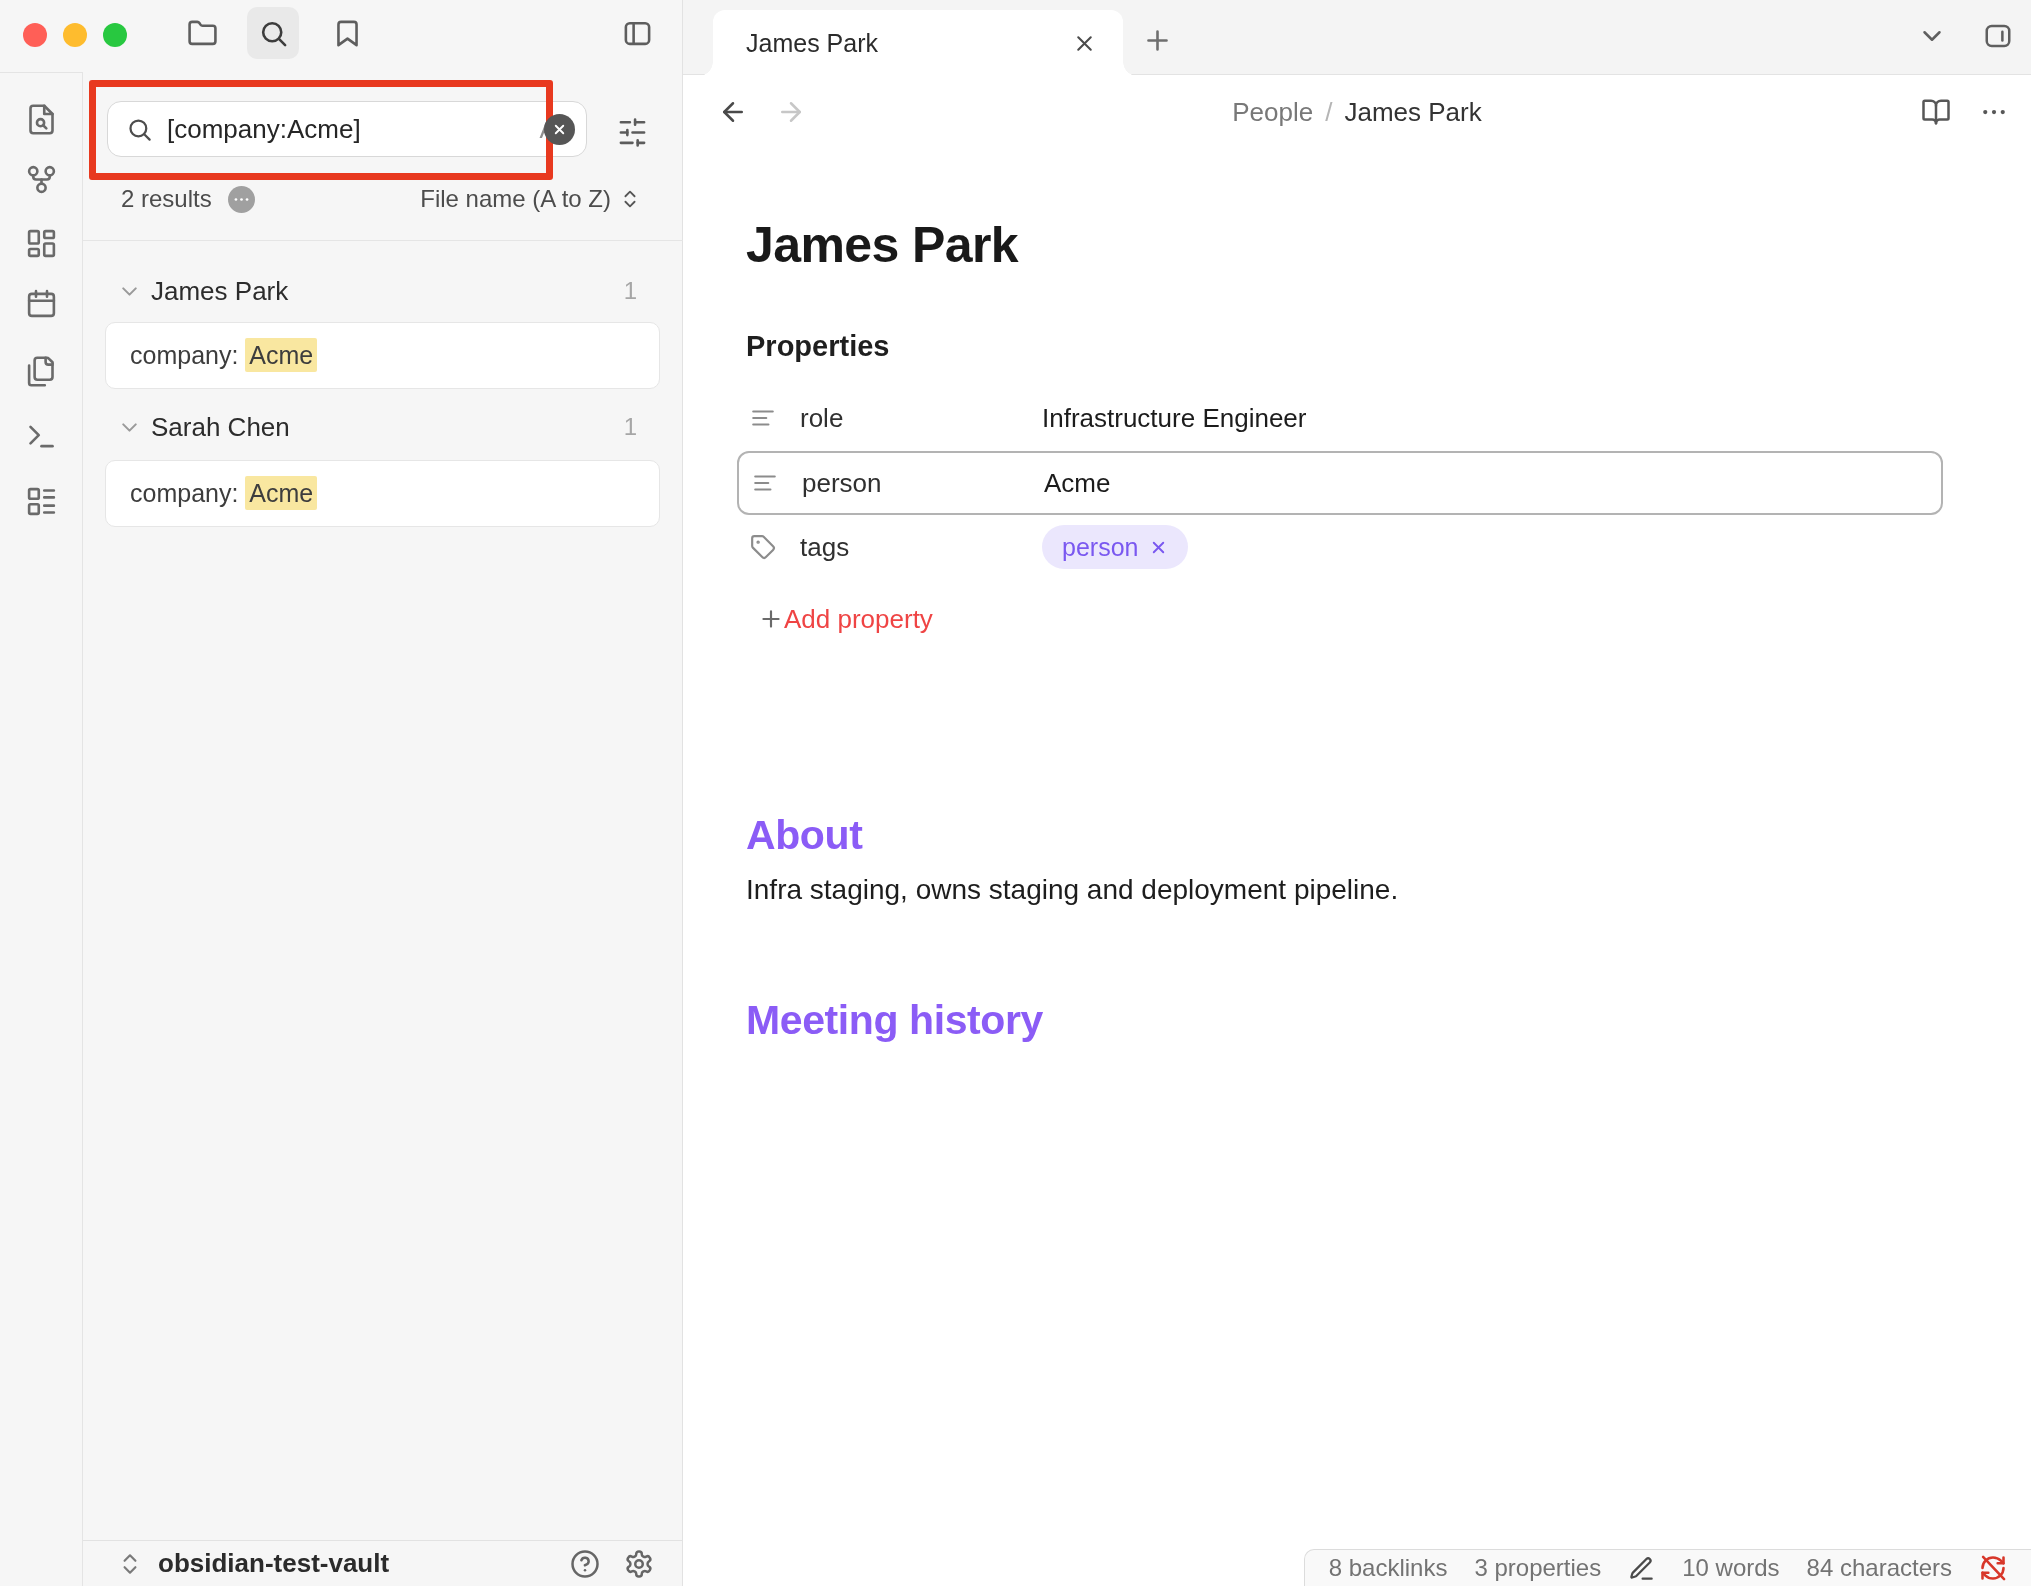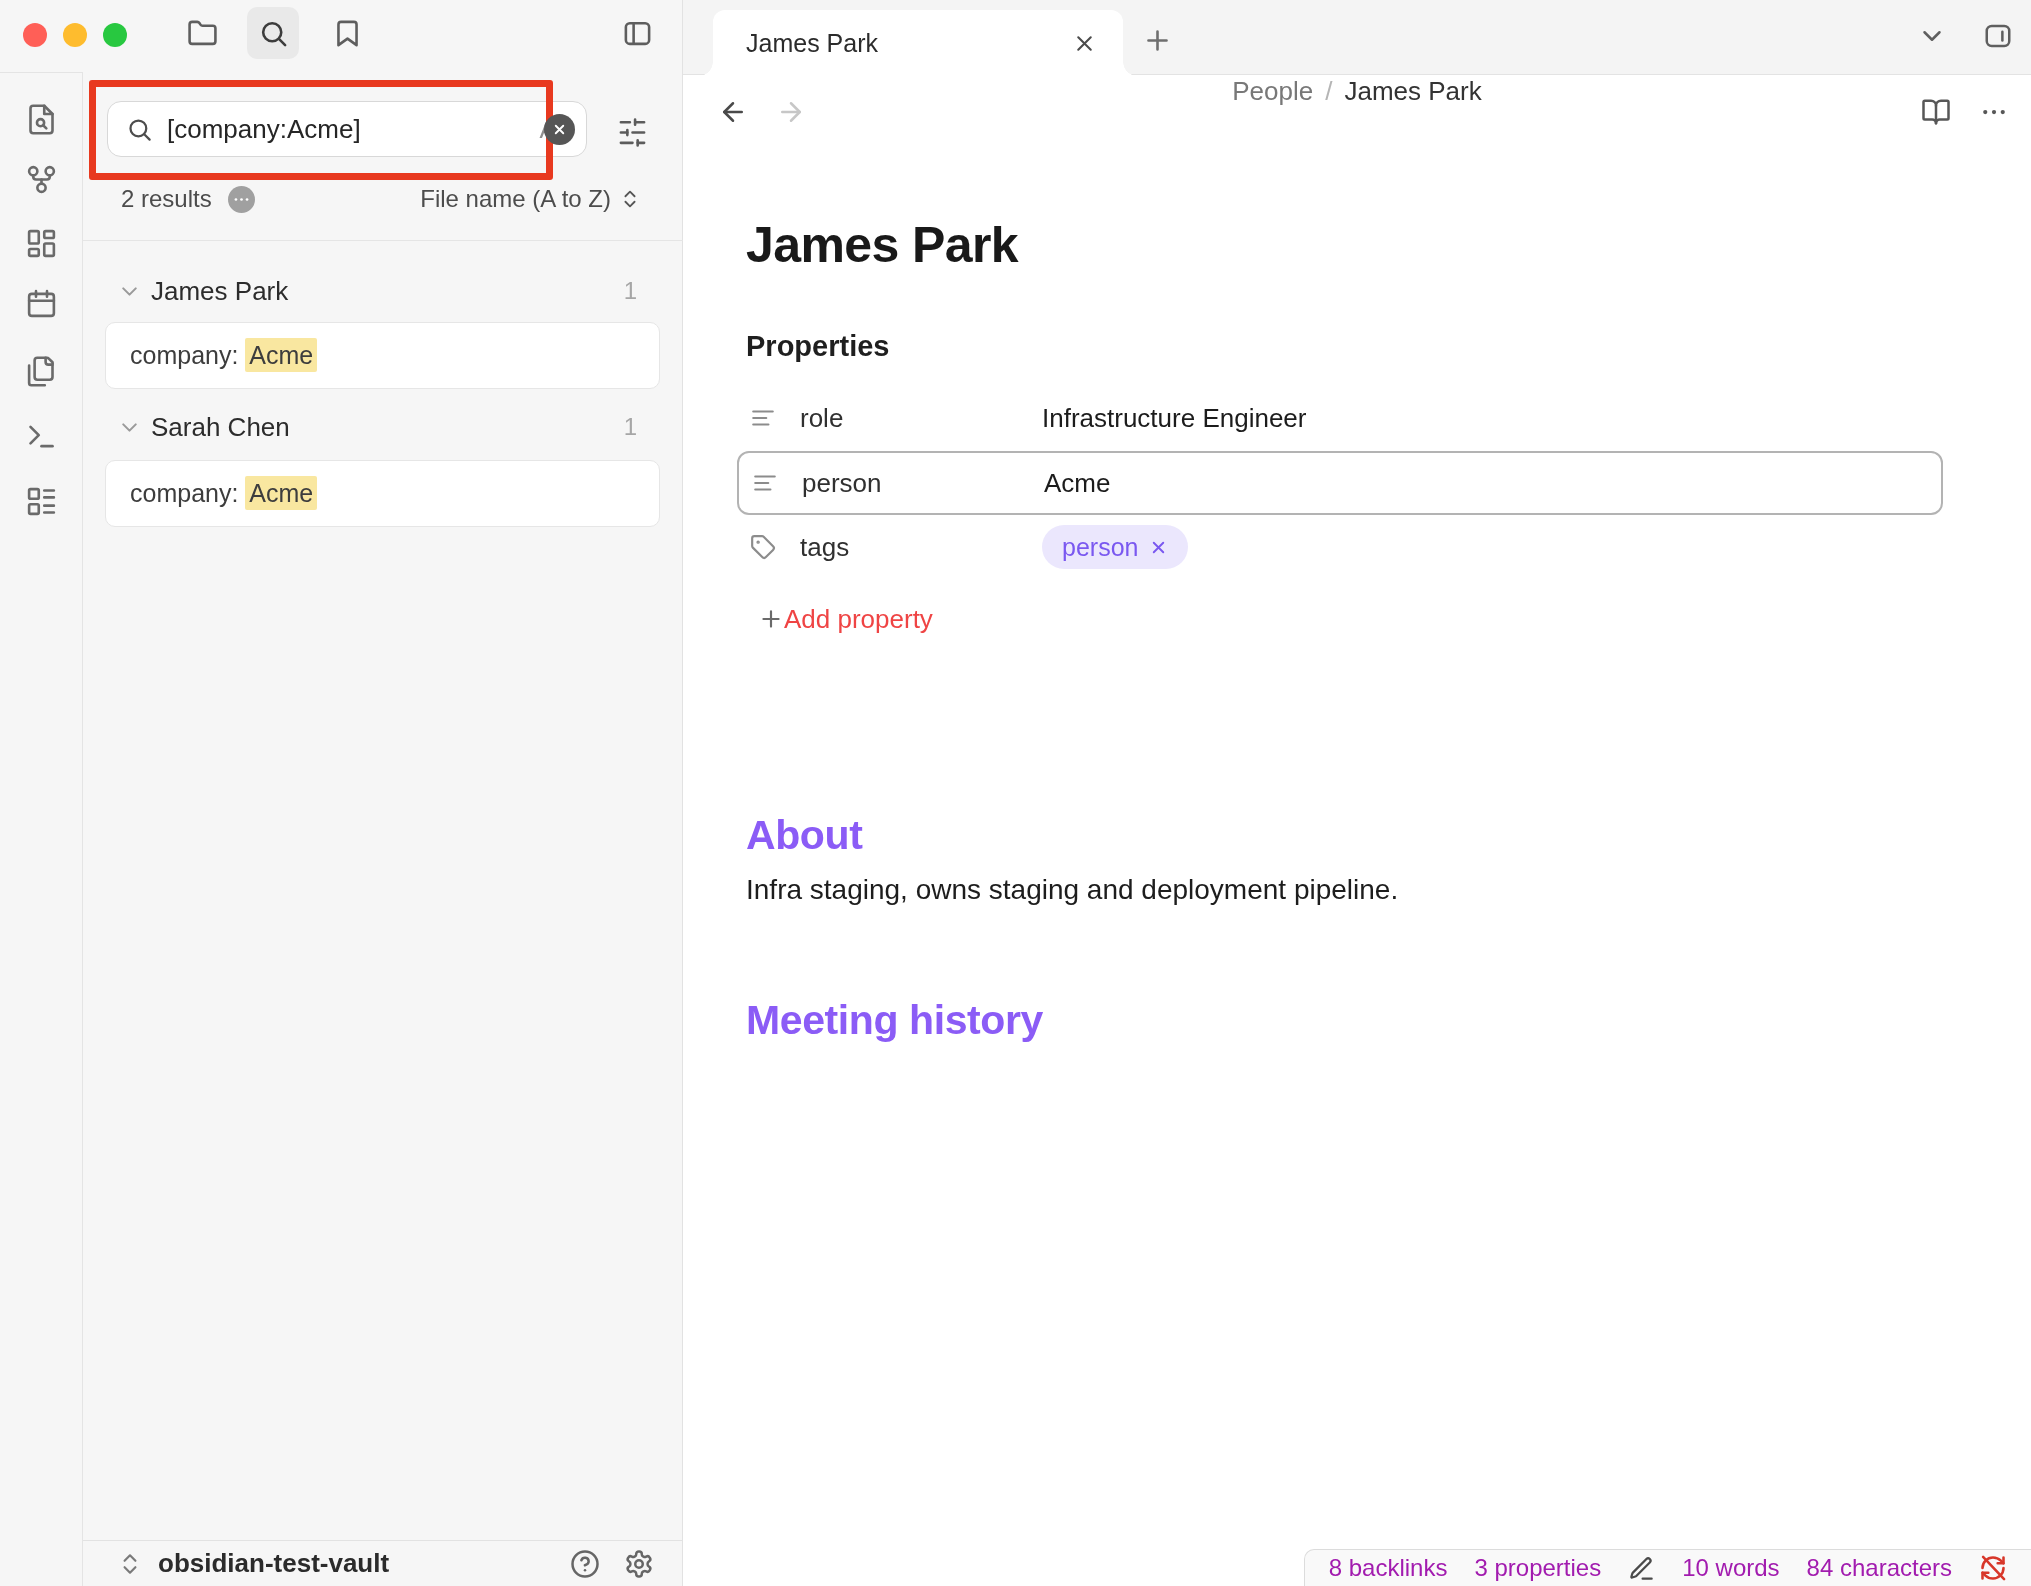--- a/index.html
+++ b/index.html
@@ -77,21 +77,21 @@
   .tabclose{width:34px;height:34px;color:#4b4b4b;}
   .tabclose svg{width:25px;height:25px;}
   .plusbtn{position:absolute;left:455px;top:21px;width:38px;height:38px;color:#6e6e6e;}
   .plusbtn svg{width:31px;height:31px;}
   .stripbtn{position:absolute;top:17px;width:38px;height:38px;color:#5f5f5f;}
   .stripbtn svg{width:30px;height:30px;}
 
   .noteheader{position:absolute;left:0;top:76px;width:1348px;height:72px;}
   .navbtn{position:absolute;top:17px;width:38px;height:38px;}
   .navbtn svg{width:30px;height:30px;}
-  .crumbwrap{position:absolute;left:0;right:0;top:0;height:72px;display:flex;align-items:flex-start;justify-content:center;
+  .crumbwrap{position:absolute;left:0;right:0;top:0;height:72px;display:flex;align-items:center;justify-content:center;
              gap:12px;font-size:26px;}
   .crumb-section{color:#787878;cursor:pointer;}
   .crumb-sep{color:#b5b5b5;}
   .crumb-current{color:#333;}
 
   .h1{position:absolute;left:63px;top:216px;font-size:50px;font-weight:bold;letter-spacing:-0.6px;color:#191919;}
   .h3{position:absolute;left:63px;font-size:29px;font-weight:bold;color:#1f1f1f;}
   .h2{position:absolute;left:63px;font-size:41px;font-weight:bold;letter-spacing:-0.4px;color:#8b5cf6;}
   .para{position:absolute;left:63px;font-size:28px;color:#1d1d1d;}
 
@@ -103,21 +103,21 @@
   .pvalue{font-size:26px;color:#1c1c1c;cursor:text;}
   .pill{display:inline-flex;align-items:center;gap:11px;height:44px;padding:0 20px;border-radius:22px;
         background:var(--tag-bg,#ebe7fd);color:var(--tag-text,#7a58f0);font-size:25px;cursor:pointer;}
   .pill svg{width:19px;height:19px;stroke-width:2.4;}
   .addprop{position:absolute;left:62px;top:587px;height:64px;display:flex;align-items:center;padding-left:13px;
            background:none;border:none;font-family:inherit;font-size:26px;color:#ef4444;cursor:pointer;}
   .addprop svg{width:26px;height:26px;color:#6a6a6a;}
 
   .statusbar{position:absolute;right:0;bottom:0;height:37px;background:#f9f9f9;border:1px solid #dcdcdc;
              border-right:none;border-bottom:none;border-radius:10px 0 0 0;display:flex;align-items:center;
-             gap:27px;padding:0 24px;font-size:24px;color:#a21caf;}
+             gap:27px;padding:0 24px;font-size:24px;color:#737373;}
   .statusbar .sitem{cursor:pointer;white-space:nowrap;}
   .statusbar .sicon{color:#4a4a4a;}
   .statusbar .sicon svg{width:27px;height:27px;}
   .statusbar .serr{color:var(--sync-error,#d8372a);}
   .statusbar .serr svg{width:28px;height:28px;stroke-width:2.2;}
 </style>
 </head>
 <body>
 
 <svg width="0" height="0" style="position:absolute">

